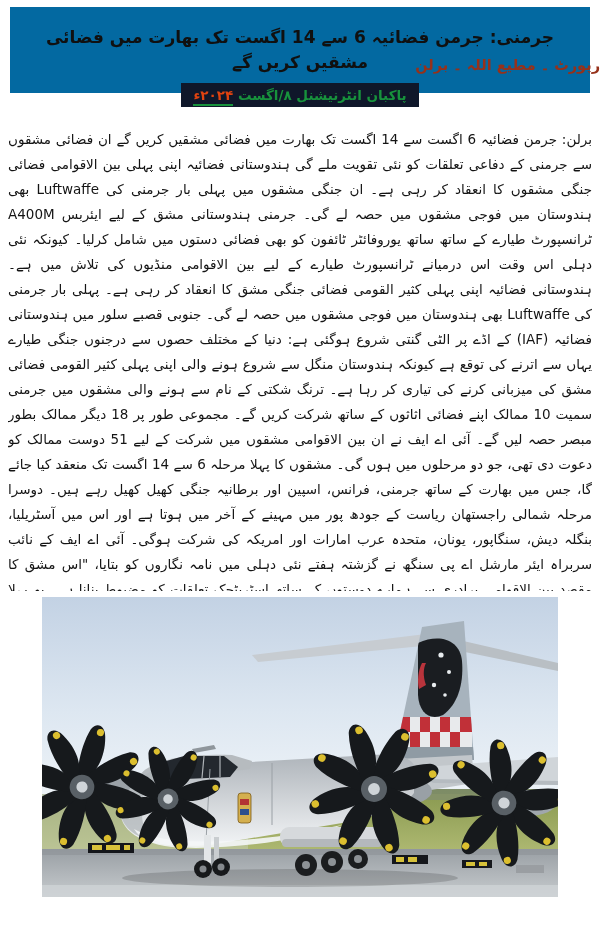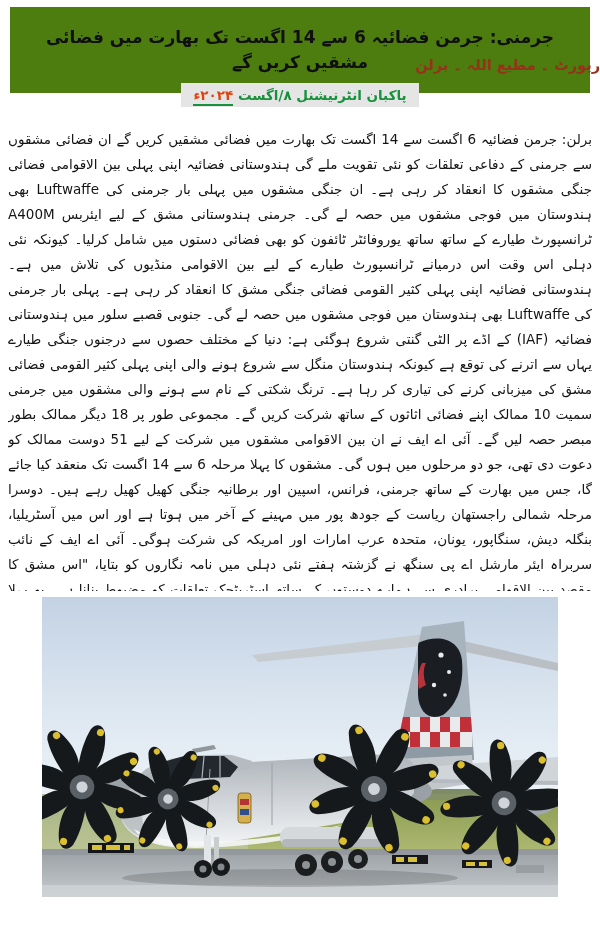--- a/index.html
+++ b/index.html
@@ -1,26 +1,26 @@
 <!DOCTYPE html>
 <html lang="ur"><head>
 <meta charset="utf-8">
 <style>
   html,body{margin:0;padding:0;background:#ffffff;font-family:"DejaVu Sans",sans-serif;}
   .page{position:relative;width:600px;height:927px;margin:0 auto;background:#ffffff;overflow:hidden;}
 
-  .headline-box{position:absolute;top:7px;left:10px;right:10px;background:#4d7c0f;
+  .headline-box{position:absolute;top:7px;left:10px;right:10px;background:#0369a1;
     padding:7px 6px;text-align:center;}
   .headline{font-size:17px;font-weight:bold;color:#101010;line-height:1.45;direction:rtl;}
 
   .byline{position:absolute;top:57px;left:0;width:100%;text-align:right;
     color:#96311a;font-weight:bold;font-size:14.5px;direction:rtl;}
 
   .dateline-row{position:absolute;top:83px;left:0;width:100%;text-align:center;}
-  .dateline{display:inline-block;background:#e5e5e5;color:#17923c;font-weight:bold;
+  .dateline{display:inline-block;background:#0f172a;color:#17923c;font-weight:bold;
     font-size:13.5px;padding:4px 12px;direction:rtl;}
   .dateline .year{color:#e04310;border-bottom:2px solid #17923c;padding-bottom:1px;}
 
   .body-text{position:absolute;top:127px;left:8px;right:8px;height:464px;overflow:hidden;
     direction:rtl;text-align:justify;text-align-last:center;font-size:13.5px;line-height:25px;
     color:#141414;margin:0;}
 
   .photo{position:absolute;top:597px;left:42px;width:516px;height:300px;margin:0;
     overflow:hidden;background:#dde7f1;}
   .photo svg{display:block;}

